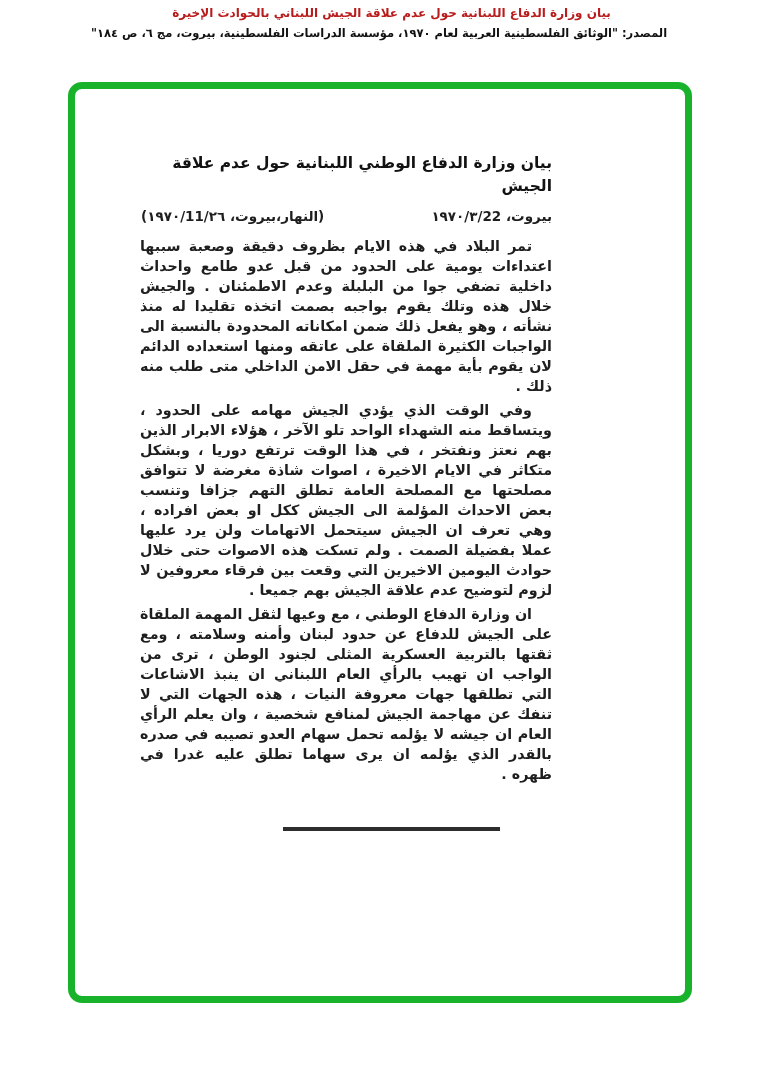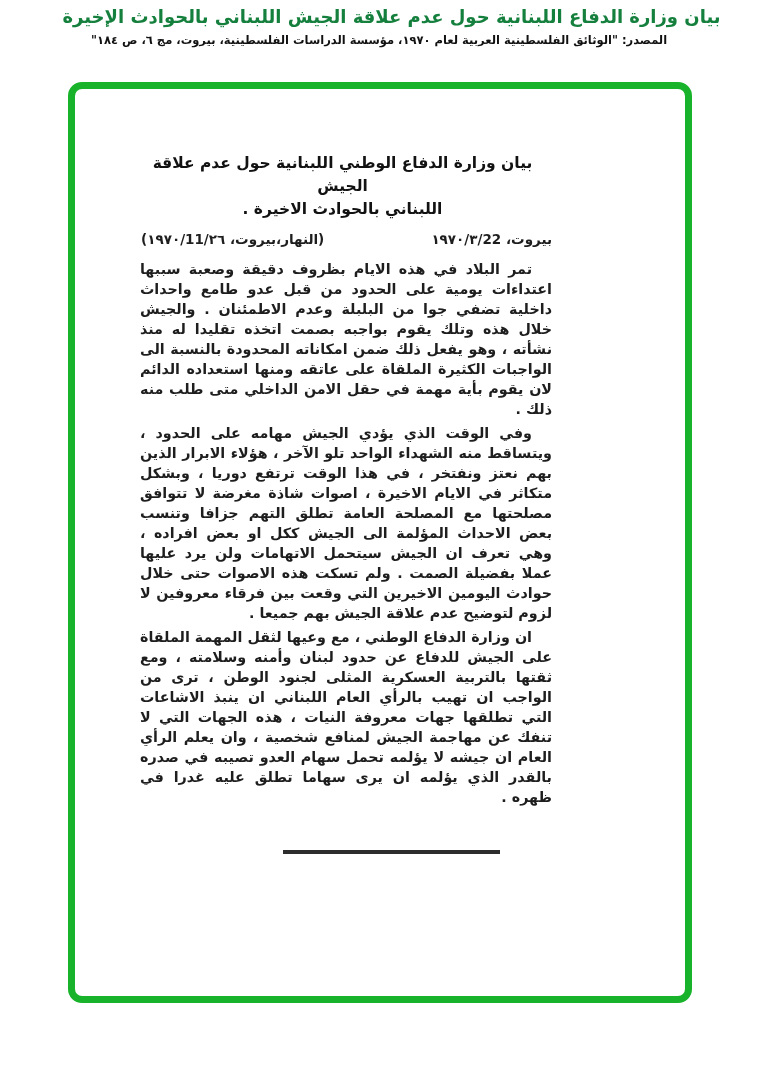--- a/index.html
+++ b/index.html
@@ -14,23 +14,23 @@
   }
   .page-header {
     position: absolute;
     top: 6px;
     left: 0;
     width: 100%;
     direction: rtl;
     text-align: center;
   }
   .page-header-title {
-    font-size: 18px;
+    font-size: 12px;
     font-weight: 700;
-    color: #15803d;
+    color: #b91c1c;
     letter-spacing: 0;
     margin-left: 25px;
   }
   .page-header-source {
     margin-top: 6px;
     font-size: 11.5px;
     font-weight: 700;
     color: #111111;
   }
   .doc-frame {
@@ -45,21 +45,21 @@
   }
   .doc-content {
     direction: rtl;
     margin: 63px 133px 0 58px;
     color: #1e1e1e;
   }
   .doc-title {
     font-size: 15.5px;
     line-height: 23px;
     font-weight: 700;
-    text-align: center;
+    text-align: right;
     color: #121212;
   }
   .doc-dateline {
     margin-top: 10px;
     padding-left: 8px;
     display: flex;
     justify-content: space-between;
     align-items: baseline;
     font-size: 13.5px;
     font-weight: 600;
@@ -89,21 +89,20 @@
   <div class="page-header">
     <div class="page-header-title">بيان وزارة الدفاع اللبنانية حول عدم علاقة الجيش اللبناني بالحوادث الإخيرة</div>
     <div class="page-header-source">المصدر: "الوثائق الفلسطينية العربية لعام ١٩٧٠، مؤسسة الدراسات الفلسطينية، بيروت، مج ٦، ص ١٨٤"</div>
   </div>
 
   <div class="doc-frame">
     <div class="doc-content">
 
       <div class="doc-title">
         <div>بيان وزارة الدفاع الوطني اللبنانية حول عدم علاقة الجيش</div>
-        <div>اللبناني بالحوادث الاخيرة .</div>
       </div>
 
       <div class="doc-dateline">
         <span>بيروت، ١٩٧٠/٣/22</span>
         <span>(النهار،بيروت، ١٩٧٠/11/٢٦)</span>
       </div>
 
       <div class="doc-body">
         <p>تمر البلاد في هذه الايام بظروف دقيقة وصعبة سببها اعتداءات يومية على الحدود من قبل عدو طامع واحداث داخلية تضفي جوا من البلبلة وعدم الاطمئنان . والجيش خلال هذه وتلك يقوم بواجبه بصمت اتخذه تقليدا له منذ نشأته ، وهو يفعل ذلك ضمن امكاناته المحدودة بالنسبة الى الواجبات الكثيرة الملقاة على عاتقه ومنها استعداده الدائم لان يقوم بأية مهمة في حقل الامن الداخلي متى طلب منه ذلك .</p>
         <p>وفي الوقت الذي يؤدي الجيش مهامه على الحدود ، ويتساقط منه الشهداء الواحد تلو الآخر ، هؤلاء الابرار الذين بهم نعتز ونفتخر ، في هذا الوقت ترتفع دوريا ، وبشكل متكاثر في الايام الاخيرة ، اصوات شاذة مغرضة لا تتوافق مصلحتها مع المصلحة العامة تطلق التهم جزافا وتنسب بعض الاحداث المؤلمة الى الجيش ككل او بعض افراده ، وهي تعرف ان الجيش سيتحمل الاتهامات ولن يرد عليها عملا بفضيلة الصمت . ولم تسكت هذه الاصوات حتى خلال حوادث اليومين الاخيرين التي وقعت بين فرقاء معروفين لا لزوم لتوضيح عدم علاقة الجيش بهم جميعا .</p>

